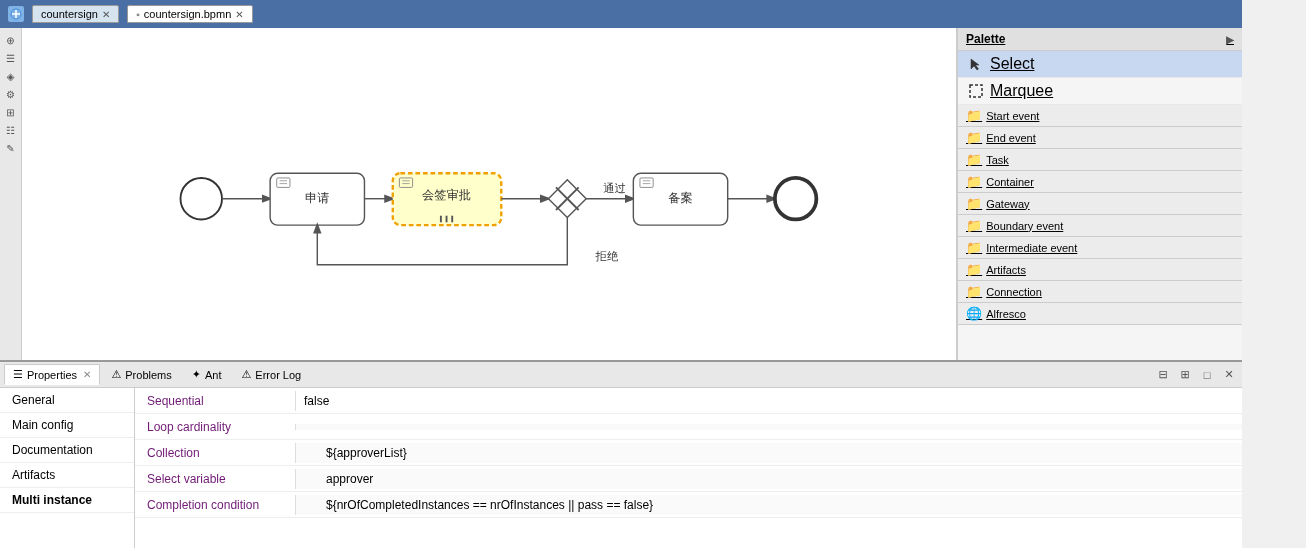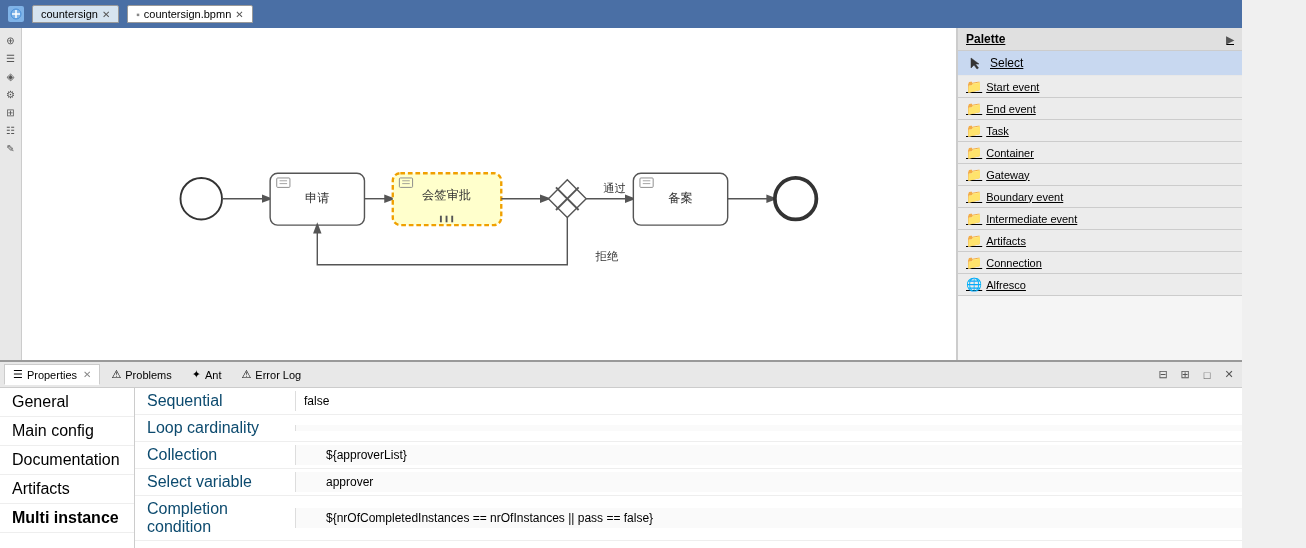--- a/index.html
+++ b/index.html
@@ -25,39 +25,39 @@
     
     .canvas-area { flex: 1; background: white; position: relative; overflow: hidden; border-right: 1px solid #ccc; }
 
     
     .bpmn-canvas { position: absolute; top: 0; left: 0; width: 100%; height: 100%; }
 
     
     .palette-panel { width: 285px; background: #f5f5f5; border-left: 1px solid #ccc; display: flex; flex-direction: column; flex-shrink: 0; text-decoration: underline; }
     .palette-header { display: flex; align-items: center; justify-content: space-between; padding: 4px 8px; background: #e0e0e0; border-bottom: 1px solid #ccc; font-weight: bold; font-size: 12px; }
     .palette-expand-icon { font-size: 10px; color: #555; cursor: pointer; }
-    .palette-item { display: flex; align-items: center; padding: 4px 10px; cursor: pointer; font-size: 12px; gap: 6px; border-bottom: 1px solid #e8e8e8; }
+    .palette-item { display: flex; align-items: center; padding: 4px 10px; cursor: pointer; font-size: 16px; gap: 6px; border-bottom: 1px solid #e8e8e8; }
     .palette-item.selected { background: #c8d8f0; }
     .palette-item-icon { width: 16px; height: 16px; display: flex; align-items: center; justify-content: center; flex-shrink: 0; }
     .palette-section { display: flex; align-items: center; padding: 3px 8px; background: #ececec; border-bottom: 1px solid #ccc; font-size: 11px; cursor: pointer; gap: 4px; }
     .folder-icon { color: #e8a020; font-size: 13px; }
 
     
     .bottom-panel { height: 188px; border-top: 2px solid #999; display: flex; flex-direction: column; background: white; flex-shrink: 0; }
     .bottom-tabs { display: flex; align-items: center; background: #e8e8e8; border-bottom: 1px solid #ccc; padding: 0 4px; height: 26px; gap: 2px; }
     .bottom-tab { display: flex; align-items: center; padding: 3px 8px; font-size: 11px; gap: 4px; cursor: pointer; border: 1px solid transparent; }
     .bottom-tab.active { background: white; border-color: #ccc; border-bottom-color: white; }
     .bottom-tab-icon { font-size: 11px; }
     .bottom-content { display: flex; flex: 1; overflow: hidden; }
     .bottom-sidebar { width: 135px; border-right: 1px solid #ccc; display: flex; flex-direction: column; }
-    .bottom-sidebar-item { padding: 5px 12px; font-size: 16px; cursor: pointer; border-bottom: 1px solid #eee; }
+    .bottom-sidebar-item { padding: 5px 12px; font-size: 12px; cursor: pointer; border-bottom: 1px solid #eee; }
     .bottom-sidebar-item.bold { font-weight: bold; }
     .bottom-main { flex: 1; display: flex; flex-direction: column; overflow: hidden; }
     .property-row { display: flex; align-items: center; border-bottom: 1px solid #eee; min-height: 26px; }
-    .property-label { width: 160px; padding: 4px 12px; font-size: 16px; color: #0c4a6e; flex-shrink: 0; }
+    .property-label { width: 160px; padding: 4px 12px; font-size: 12px; color: #701a75; flex-shrink: 0; }
     .property-value { flex: 1; padding: 3px 8px; font-size: 12px; background: white; border-left: 1px solid #ddd; }
     .property-value.editable { background: #fafafa; padding-left: 30px; }
 
     
     .bottom-tabs-right { margin-left: auto; display: flex; gap: 4px; align-items: center; }
     .icon-btn { width: 18px; height: 18px; display: flex; align-items: center; justify-content: center; cursor: pointer; font-size: 11px; color: #555; }
   </style>
 </head>
 <body>
 
@@ -157,20 +157,28 @@
         <span class="palette-expand-icon">▶</span>
       </div>
       <div class="palette-item selected">
         <div class="palette-item-icon">
           <svg width="14" height="14" viewBox="0 0 14 14">
               <path d="M2 2 L2 12 L5 9 L8 13 L9.5 12 L6.5 8 L10 8 Z" fill="#333" stroke="#333" stroke-width="0.5"></path>
             </svg>
         </div>
         <span>Select</span>
       </div>
+      <div class="palette-item">
+        <div class="palette-item-icon">
+          <svg width="14" height="14" viewBox="0 0 14 14">
+              <rect x="1" y="1" width="12" height="12" fill="none" stroke="#333" stroke-width="1.5" stroke-dasharray="3,2"></rect>
+            </svg>
+        </div>
+        <span>Marquee</span>
+      </div>
 
       <div class="palette-section">
         <span class="folder-icon">📁</span>
         <span>Start event</span>
       </div>
       <div class="palette-section">
         <span class="folder-icon">📁</span>
         <span>End event</span>
       </div>
       <div class="palette-section">

